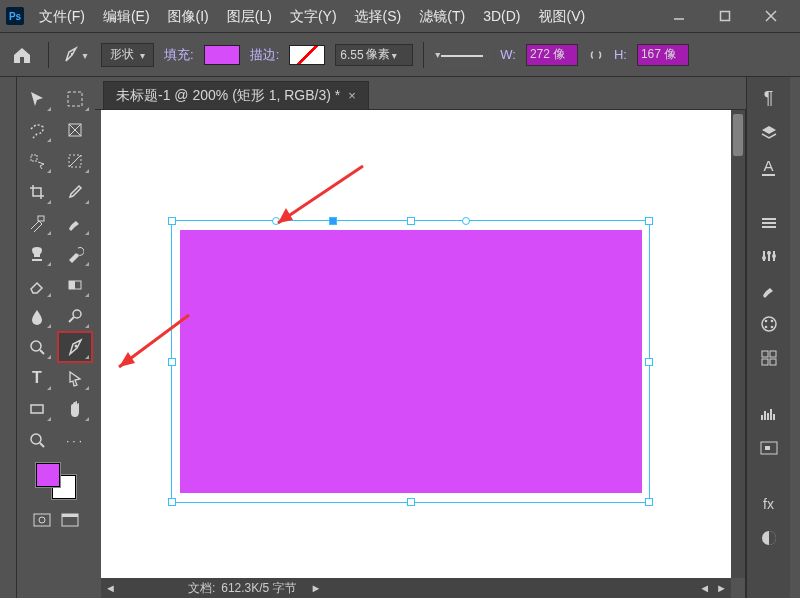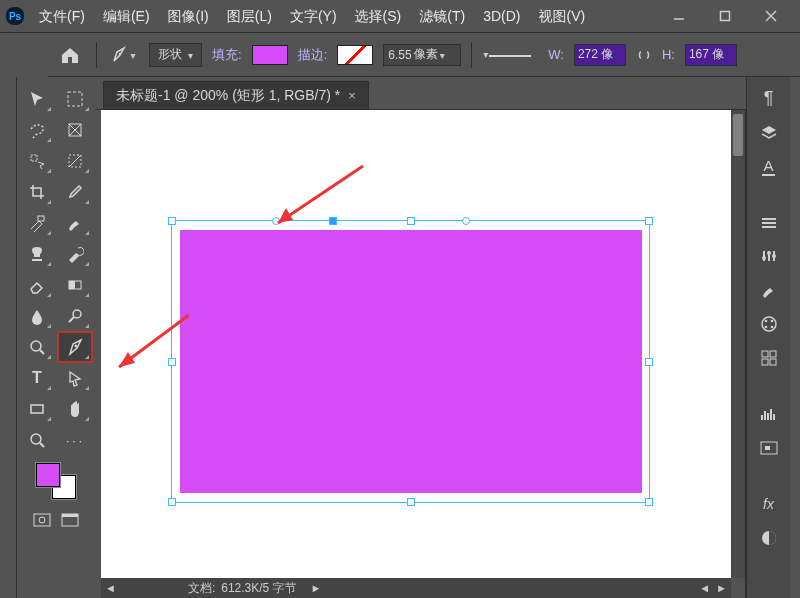--- a/index.html
+++ b/index.html
@@ -18,30 +18,30 @@
     background: #535353;
     border-bottom: 1px solid #2e2e2e;
     display: flex; align-items: center;
     padding: 0 6px;
   }
   .ps-logo {
     width: 18px; height: 18px;
     background: #001e36; color:#40a9ff;
     font-size: 10px; font-weight: bold;
     display:flex;align-items:center;justify-content:center;
-    margin-right: 6px; border-radius:8px;
+    margin-right: 6px; border-radius:2px;
   }
   .menu-item { padding: 0 9px; height:33px; line-height:33px; cursor:default; color:#e8e8e8; font-size:14px; }
   .winctl { margin-left:auto; display:flex; }
   .winctl div { width:46px; height:30px; display:flex;align-items:center;justify-content:center; color:#ccc; }
 
   
   .options {
     height: 44px; background:#535353; border-bottom:1px solid #2e2e2e;
-    display:flex; align-items:center; padding:0 6px; gap:10px;margin-left:48px;
+    display:flex; align-items:center; padding:0 6px; gap:10px;
   }
   .opt-btn { width:32px; height:32px; display:flex;align-items:center;justify-content:center; }
   .dropdown {
     background:#454545; border:1px solid #2e2e2e;
     height:24px; padding:0 8px; display:flex;align-items:center; gap:6px;
     font-size:12px;
   }
   .chev::after { content:"▾"; font-size:10px; color:#ccc; }
   .lbl { font-size:13px; color:#c4b5fd; }
   .swatch { width:36px; height:20px; border:1px solid #222; }
@@ -52,21 +52,21 @@
   }
   .num-field {
     background:#454545; border:1px solid #2e2e2e; height:22px; width:78px;
     display:flex;align-items:center; padding:0 4px; gap:2px; font-size:12px;
   }
   .divider { width:1px; height:26px; background:#2e2e2e; }
   .stroke-preview { width:56px; height:20px; border:1px solid #555; position:relative; }
   .stroke-preview::before { content:""; position:absolute; left:6px; right:6px; top:9px; height:2px; background:#d6d6d6; }
   .wh-field { display:flex;align-items:center; gap:4px; font-size:13px; }
   .wh-field input {
-    width:52px; height:22px; background:#4c1d95; border:1px solid #2e2e2e;
+    width:52px; height:22px; background:#a21caf; border:1px solid #2e2e2e;
     color:#d6d6d6; font-size:12px; padding:0 3px;
   }
 
   
   .workspace {
     height: 521px; display:flex;
   }
   .gutter { width:17px; background:#535353; border-right:1px solid #2e2e2e; }
   .gutter-r { width:10px; background:#535353; }
   .tools {
@@ -402,21 +402,21 @@
             <rect x="1" y="1" width="16" height="12" stroke="#d6d6d6" fill="none"></rect>
             <rect x="1" y="1" width="16" height="3" fill="#d6d6d6"></rect>
           </svg>
         </div>
     </div>
   </div>
 
   <div class="doccol">
     <div class="doc-tabs">
       <div class="doc-tab">
-        <span>未标题-1 @ 200% (矩形 1, RGB/7) *</span>
+        <span>未标题-1 @ 200% (矩形 1, RGB/3) *</span>
         <span class="close">×</span>
       </div>
     </div>
     <div class="canvas-wrap">
       <div class="canvas">
 
         <div class="shape-fill" style="left:79px;top:120px;width:462px;height:263px"></div>
 
         <div class="sel-box" style="left:70px;top:110px;width:479px;height:283px">
           <div class="handle tl"></div>
@@ -524,21 +524,21 @@
         </svg>
       </div>
     <div class="panel-ic">
         <svg width="18" height="14">
           <rect x="1" y="1" width="16" height="12" stroke="#d0d0d0" fill="none"></rect>
           <rect x="5" y="5" width="5" height="4" fill="#d0d0d0"></rect>
         </svg>
       </div>
     <div class="panel-sep"></div>
     <div class="panel-ic">
-        <span style="font-style:italic;font-size:14px">fx</span>
+        <span style="font-size:14px">fx</span>
       </div>
     <div class="panel-ic">
         <svg width="18" height="18">
           <circle cx="9" cy="9" r="7" fill="#d0d0d0"></circle>
           <path d="M9 2 A7 7 0 0 1 9 16 Z" fill="#494949"></path>
         </svg>
       </div>
   </div>
   <div class="gutter-r"></div>
 </div>

